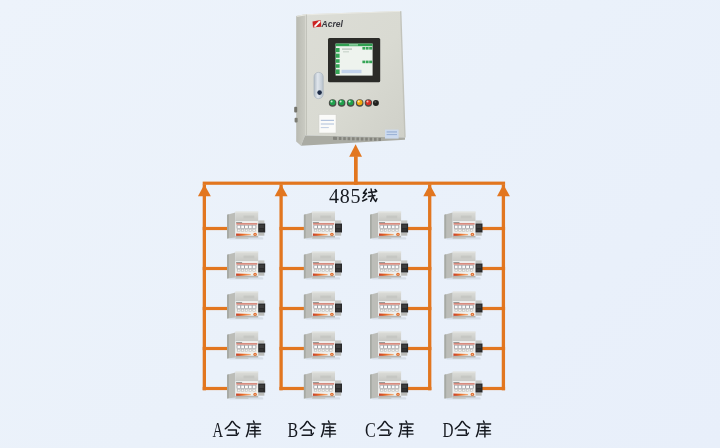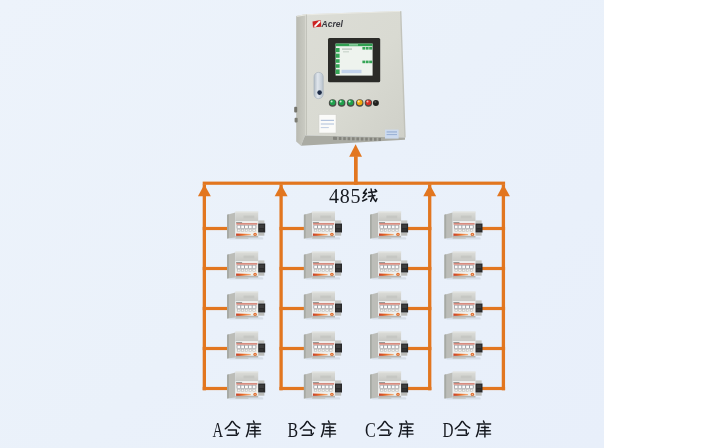--- a/index.html
+++ b/index.html
@@ -1,16 +1,16 @@
 <!DOCTYPE html>
 <html><head>
 <meta charset="utf-8">
 <style>
   html,body{margin:0;padding:0;}
-  #stage{position:relative;width:604px;height:448px;overflow:hidden;
+  #stage{position:relative;width:720px;height:448px;overflow:hidden;
     background:linear-gradient(135deg,#edf3fb 0%,#eaf1fa 50%,#e8effa 100%);
     font-family:"Liberation Serif", serif;}
   svg{position:absolute;left:0;top:0;}
 </style>
 </head>
 <body>
 <div id="stage">
 <svg width="720" height="448" viewBox="0 0 720 448">
   <defs>
     <linearGradient id="cabface" x1="0" y1="0" x2="1" y2="1">

